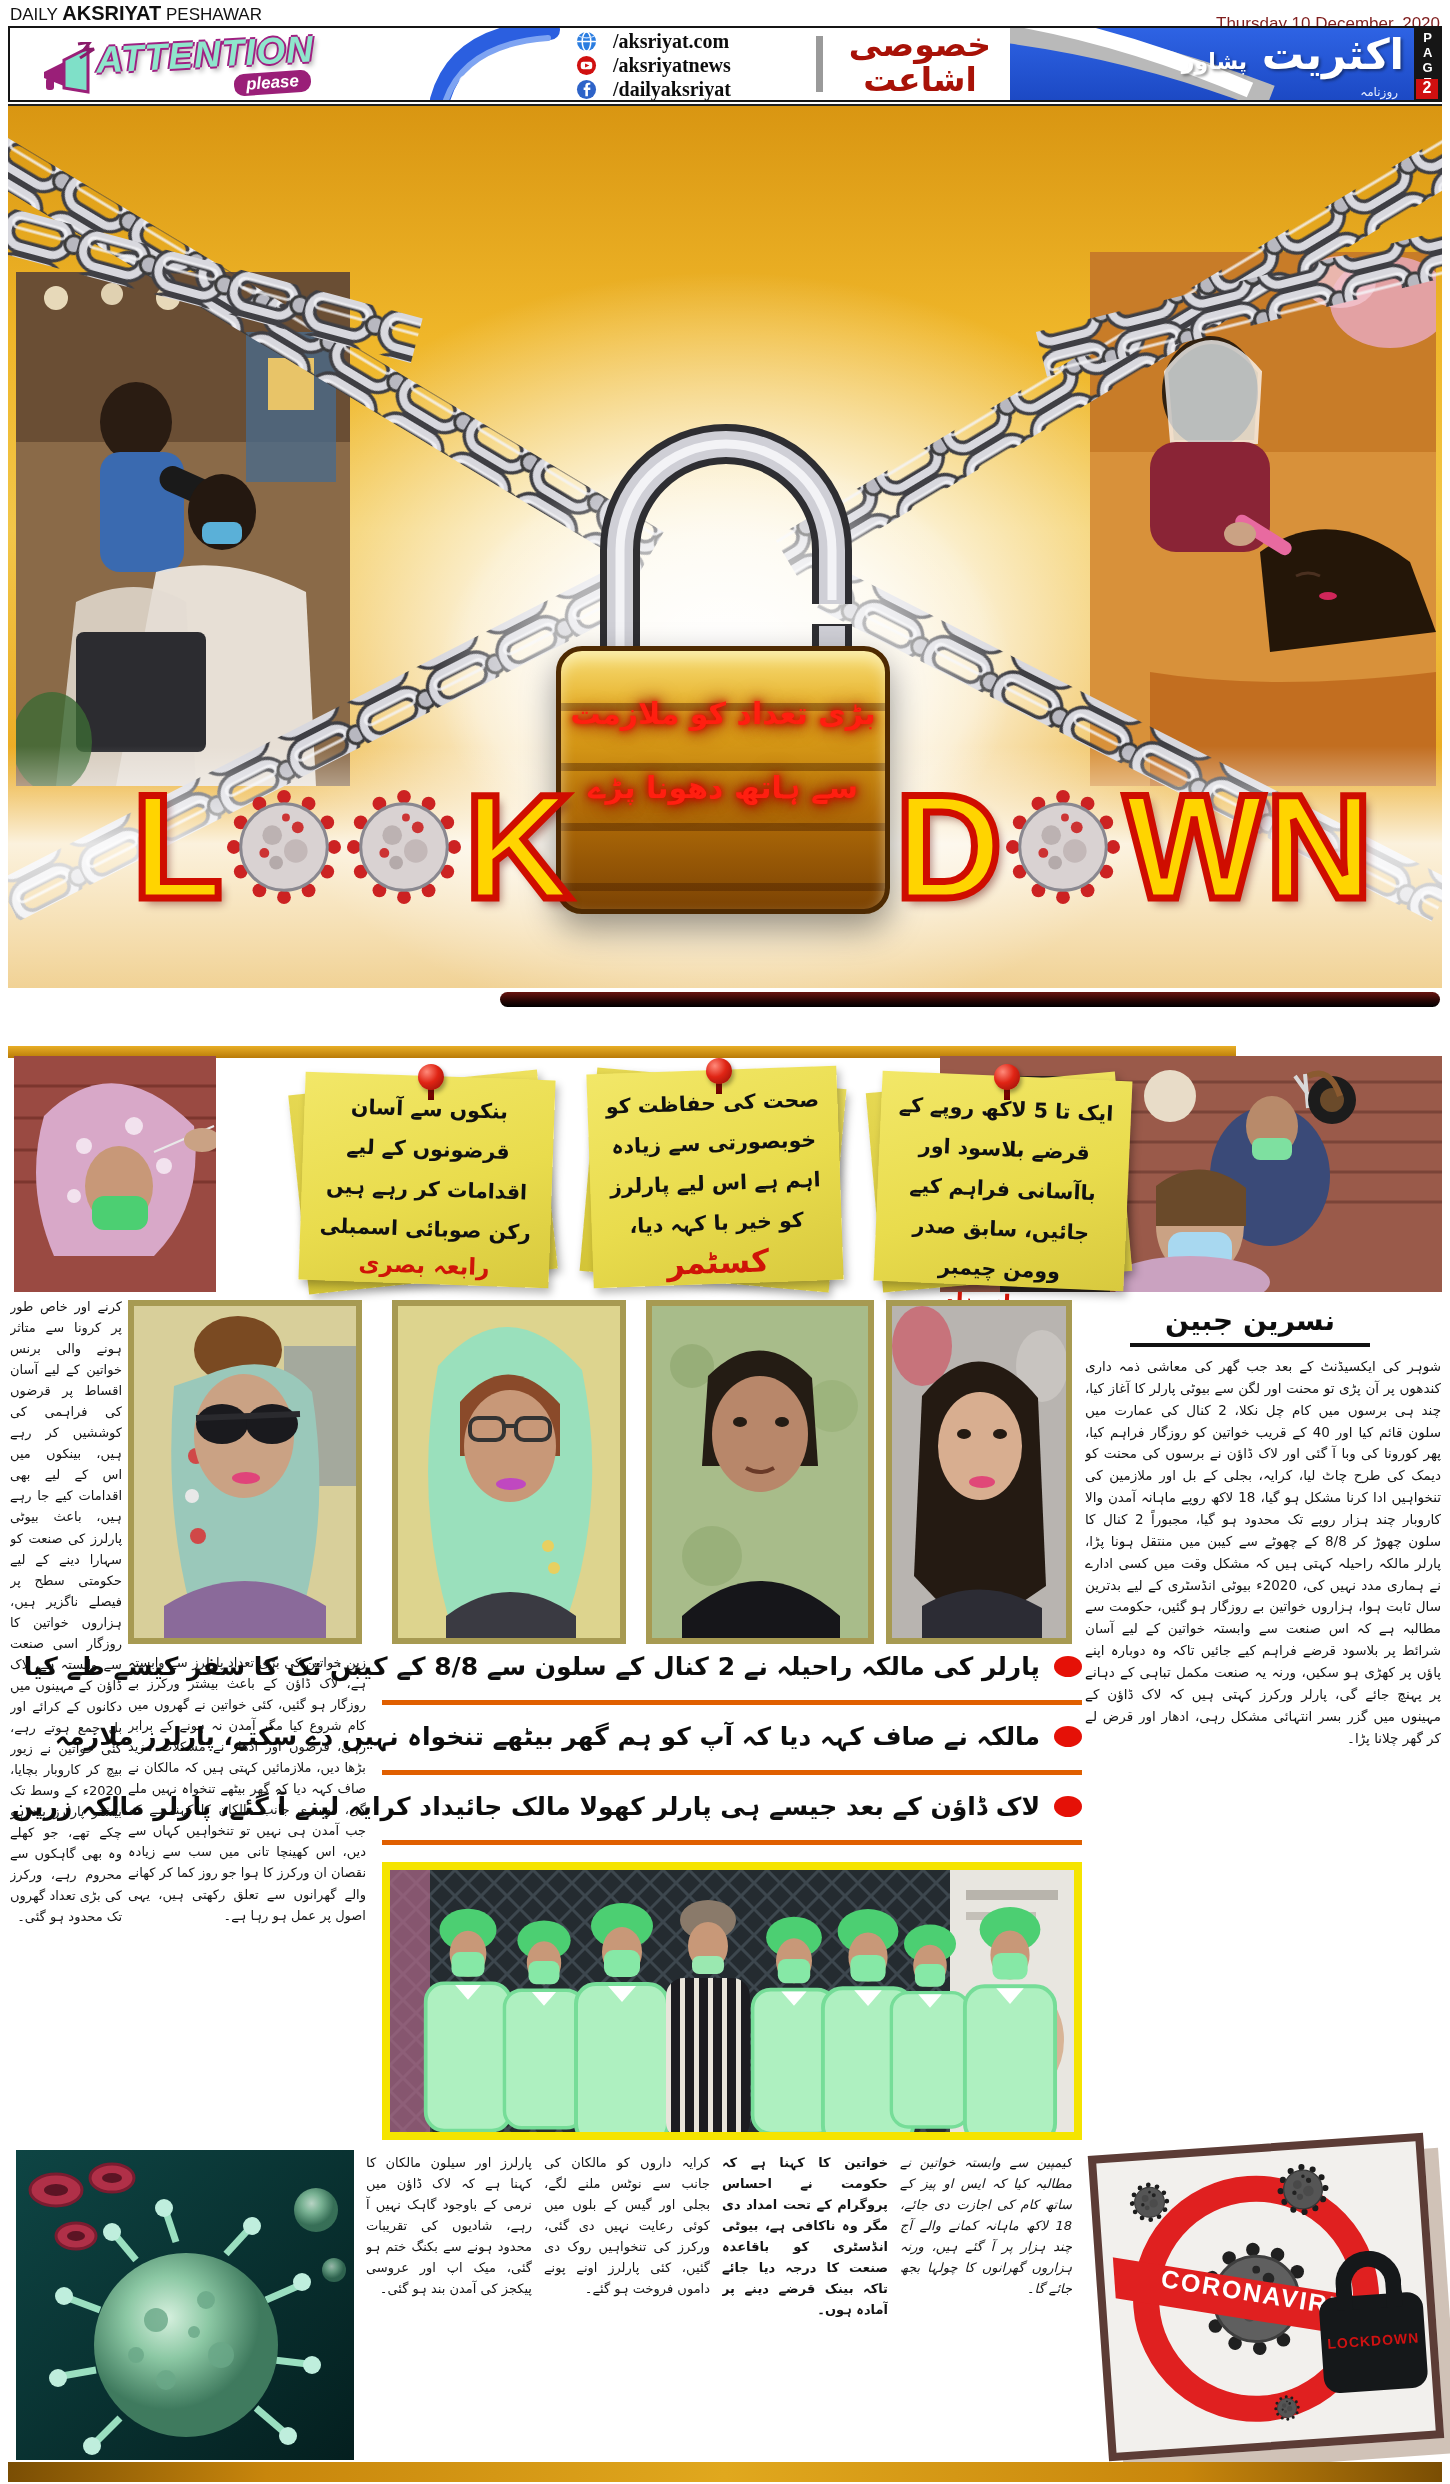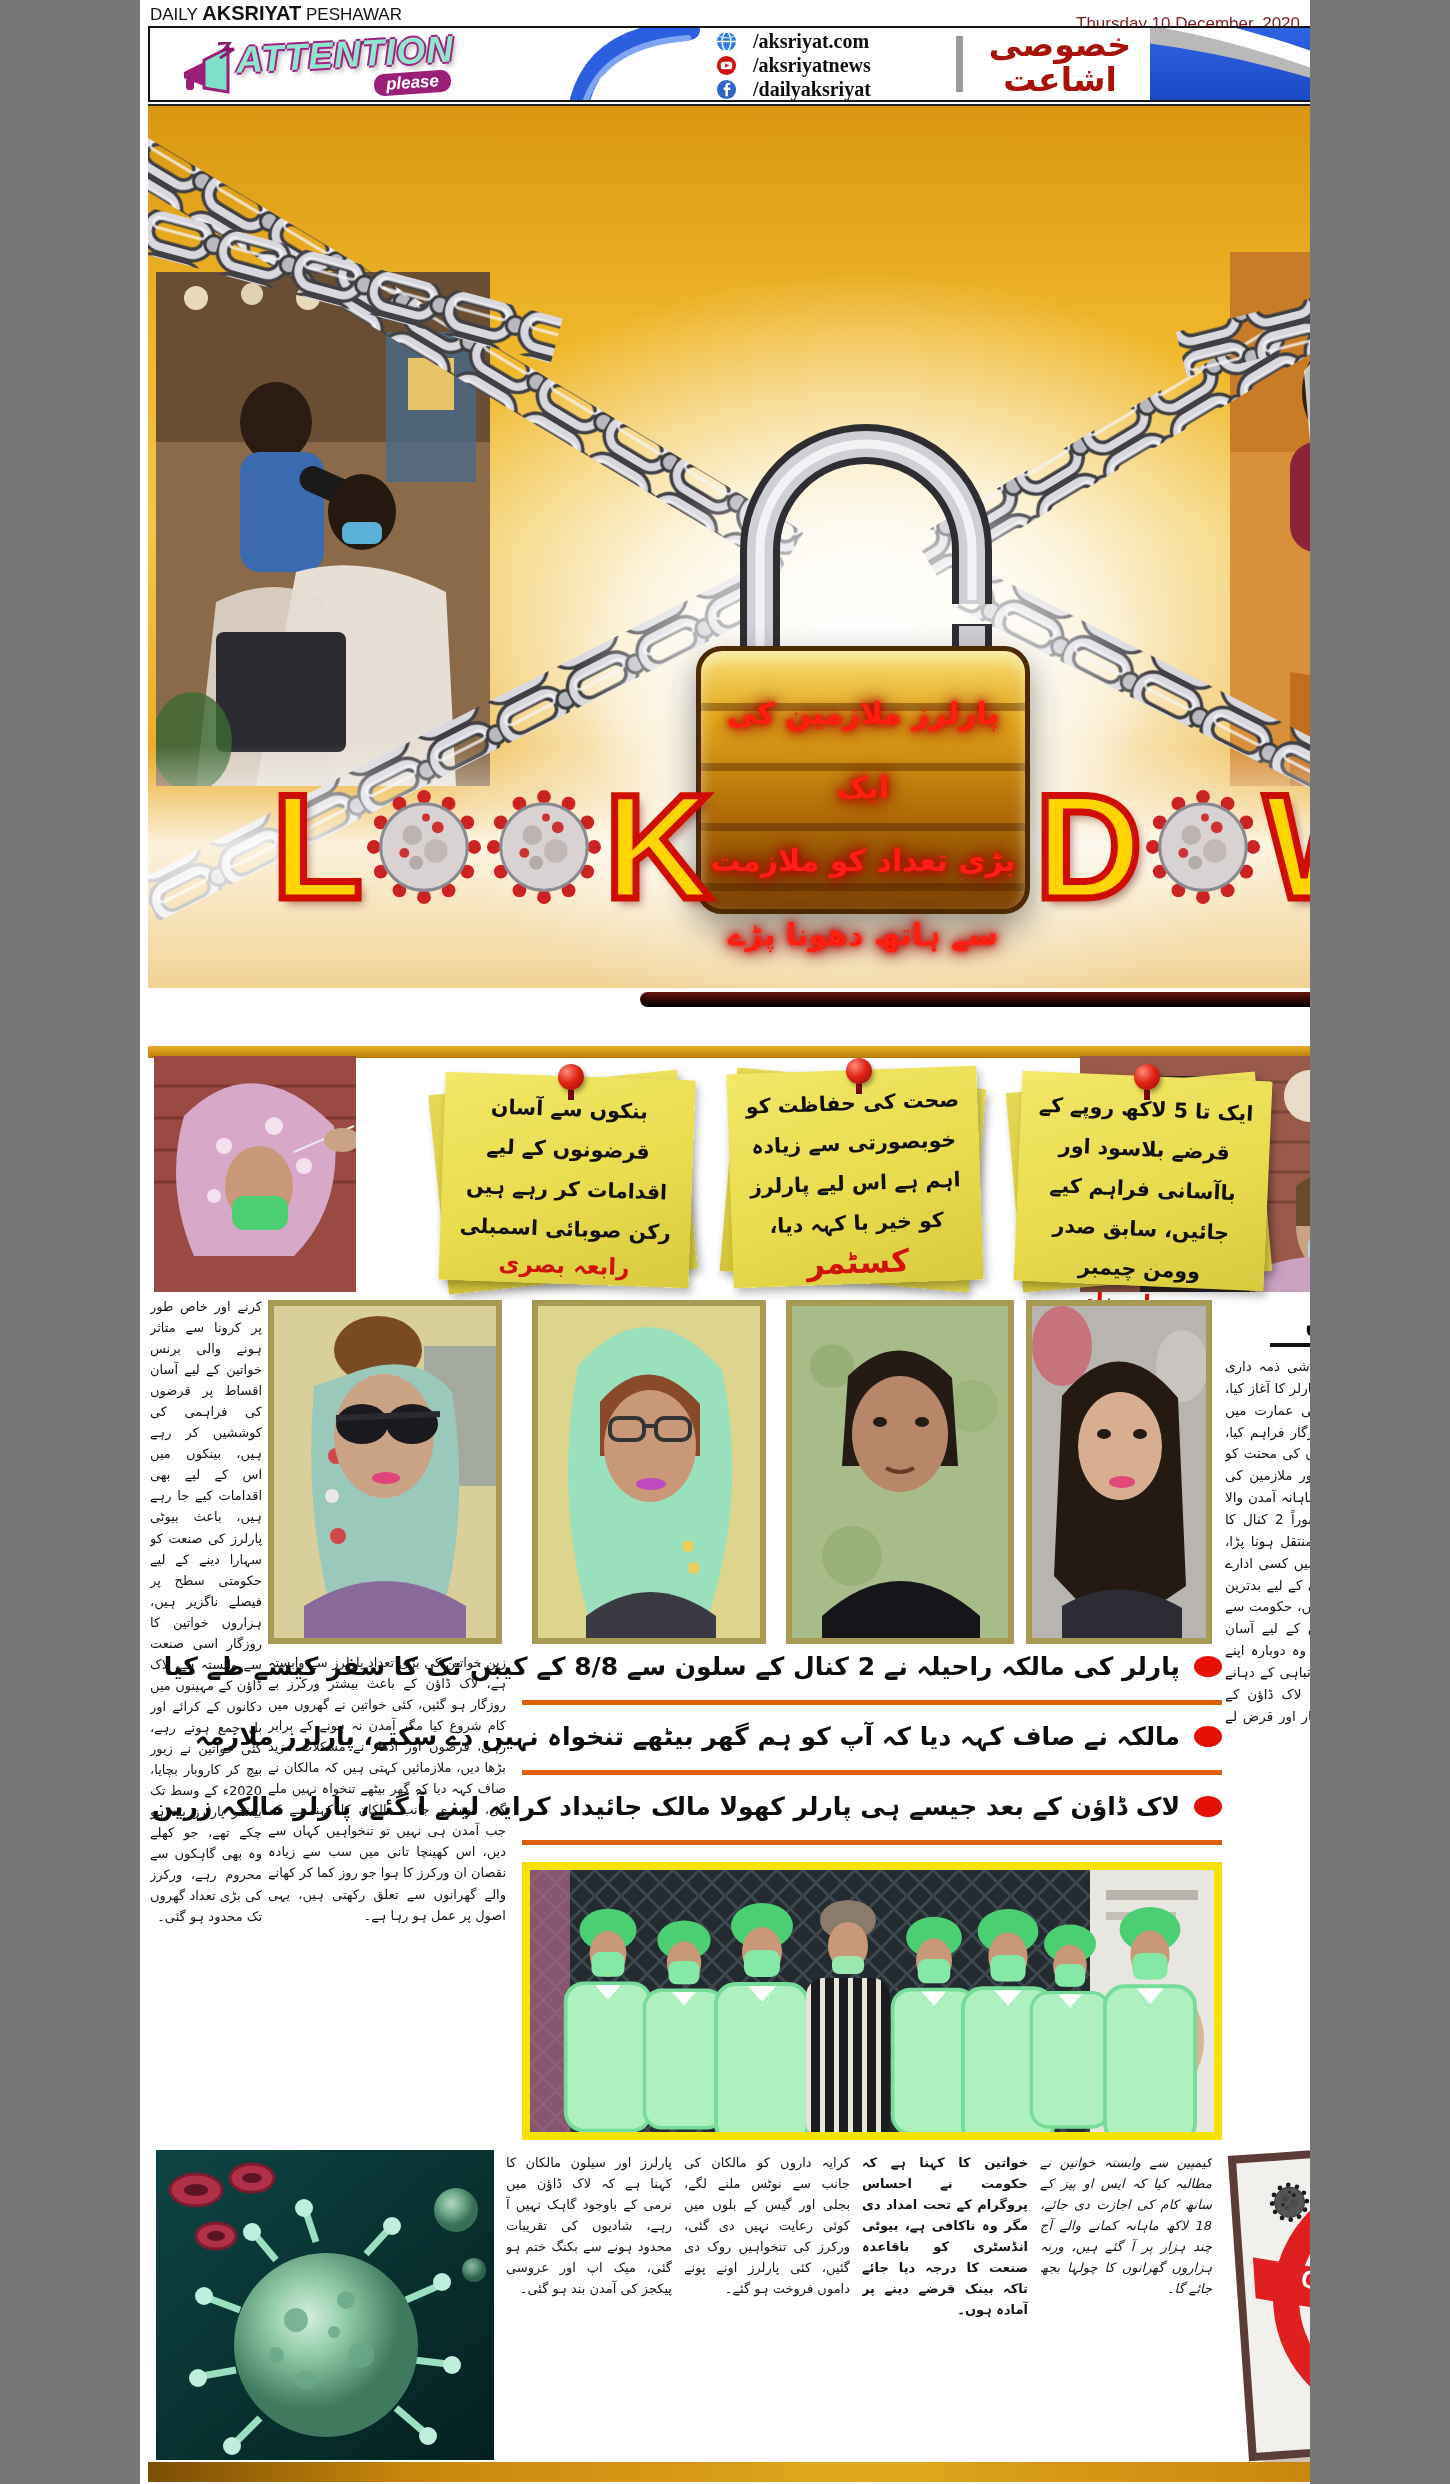--- a/index.html
+++ b/index.html
@@ -1,17 +1,17 @@
 <!DOCTYPE html>
 <html lang="en"><head>
 <meta charset="utf-8">
 <style>
   * { margin:0; padding:0; box-sizing:border-box; }
   body { background:#777; font-family:"Liberation Sans", sans-serif; }
-  .page { position:relative; width:1170px; height:2484px; background:#fff; margin:0 auto; overflow:hidden; }
+  .page { position:relative; width:1450px; height:2484px; background:#fff; margin:0 auto; overflow:hidden; }
   .abs { position:absolute; }
   .urdu { font-family:"DejaVu Sans", sans-serif; direction:rtl; }
   .col { position:absolute; text-align:justify; overflow:hidden; color:#141414; font-size:13.5px; line-height:1.62; }
   .outline-white { text-shadow: 4px 0 0 #fff,-4px 0 0 #fff,0 4px 0 #fff,0 -4px 0 #fff,3px 3px 0 #fff,-3px -3px 0 #fff,3px -3px 0 #fff,-3px 3px 0 #fff,6px 8px 12px rgba(0,0,0,.5); }
   .poster { background: radial-gradient(ellipse 760px 560px at 50% 62%, rgba(255,255,255,.96) 0%, rgba(255,255,255,.75) 34%, rgba(255,255,255,0) 68%),
              linear-gradient(180deg,#d99612 0%,#efb629 26%,#f2c649 48%,#eaa81e 78%,#df9a12 100%); }
   .note-sheet { position:absolute; background:linear-gradient(160deg,#f2e768 0%,#e9dc4d 55%,#d8c93e 100%); box-shadow:3px 5px 9px rgba(0,0,0,.28); }
   .note-back { background:linear-gradient(200deg,#eee15e,#d3c437); }
   .pin-ball { position:absolute; width:26px; height:26px; border-radius:50%; background:radial-gradient(circle at 34% 30%, #ff8a7a 0%, #e02515 45%, #8e0d05 100%); box-shadow:2px 3px 4px rgba(0,0,0,.35); z-index:5; }
   .pin-stem { position:absolute; width:6px; height:16px; background:linear-gradient(#b01005,#600); z-index:4; }
@@ -227,21 +227,20 @@
       <path d="M56,244 L56,132 A106,106 0 0 1 268,132 L268,182" fill="none" stroke="#f6f6f9" stroke-width="9" opacity=".9"></path>
       <path d="M268,206 L268,240" stroke="#2e2e32" stroke-width="40"></path>
       <path d="M268,208 L268,240" stroke="#cfcfd6" stroke-width="26"></path>
     </svg>
 
     <div class="abs" style="left:548px; top:540px; width:334px; height:268px; border-radius:26px; border:5px solid #4e2a02;
          background: repeating-linear-gradient(180deg, rgba(70,30,0,0) 0 52px, rgba(70,30,0,.42) 52px 60px),
                      linear-gradient(180deg,#f7dd76 0%,#e3a81c 26%,#b26d08 62%,#7c4304 100%);
          box-shadow:0 14px 34px rgba(0,0,0,.4), inset 0 8px 14px rgba(255,255,230,.5);">
       <div class="urdu" style="position:absolute; left:0; top:26px; width:100%; text-align:center; font-weight:bold; font-size:30px; line-height:2.45; color:#ff1f10; text-shadow:0 0 6px #d00, 0 0 14px #900, 0 0 22px #700;">
-        <div>پارلرز ملازمین کی ایک</div>
         <div>بڑی تعداد کو ملازمت</div>
         <div>سے ہاتھ دھونا پڑے</div>
       </div>
     </div>
 
     <div class="abs" style="left:118px; top:662px; width:452px; height:158px; display:flex; align-items:center; justify-content:center; gap:2px;">
       <span class="lockletter">L</span>
       <svg width="118" height="118" viewBox="0 0 120 120">
           <use href="#virusball"></use>
         </svg>

